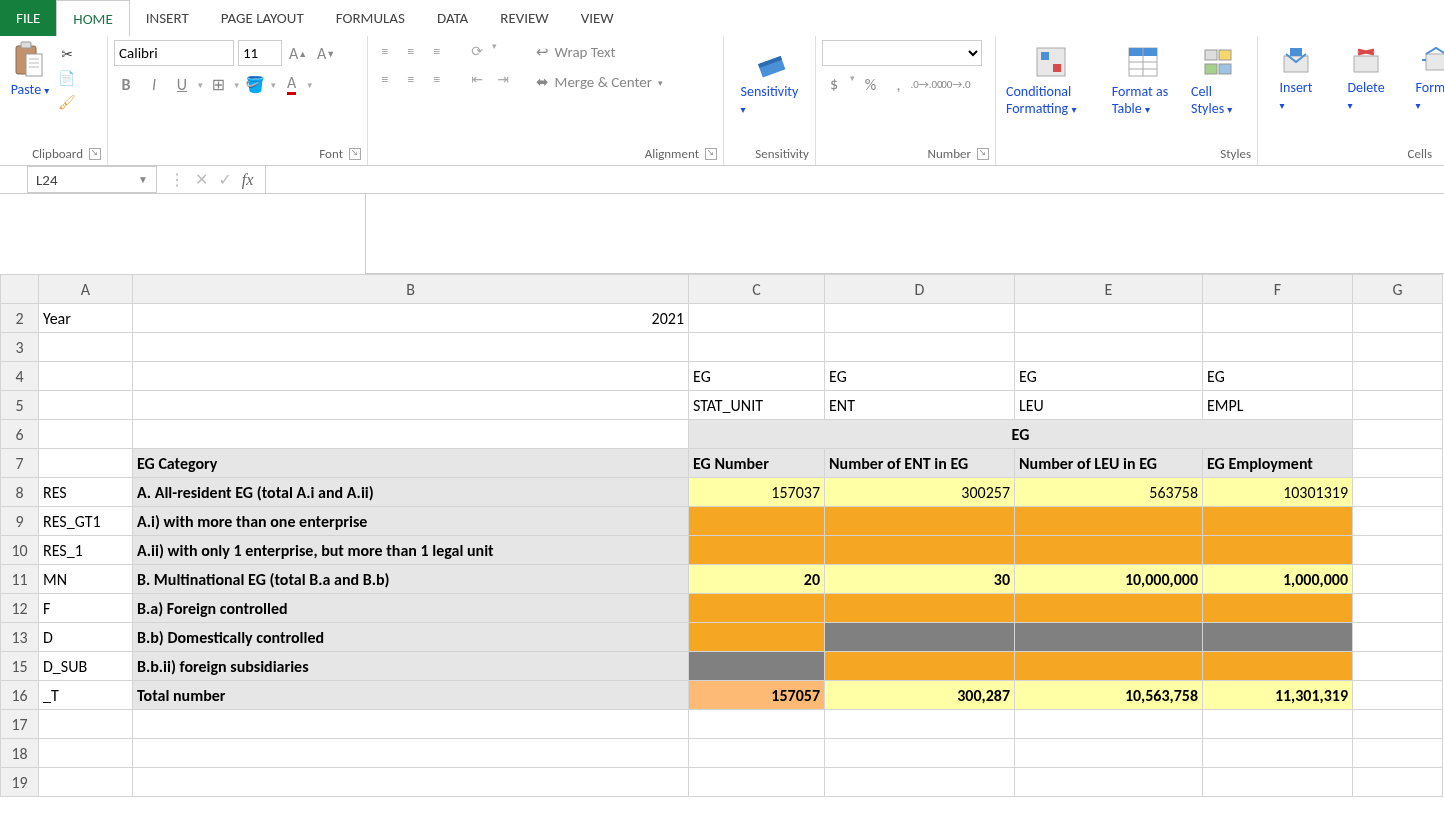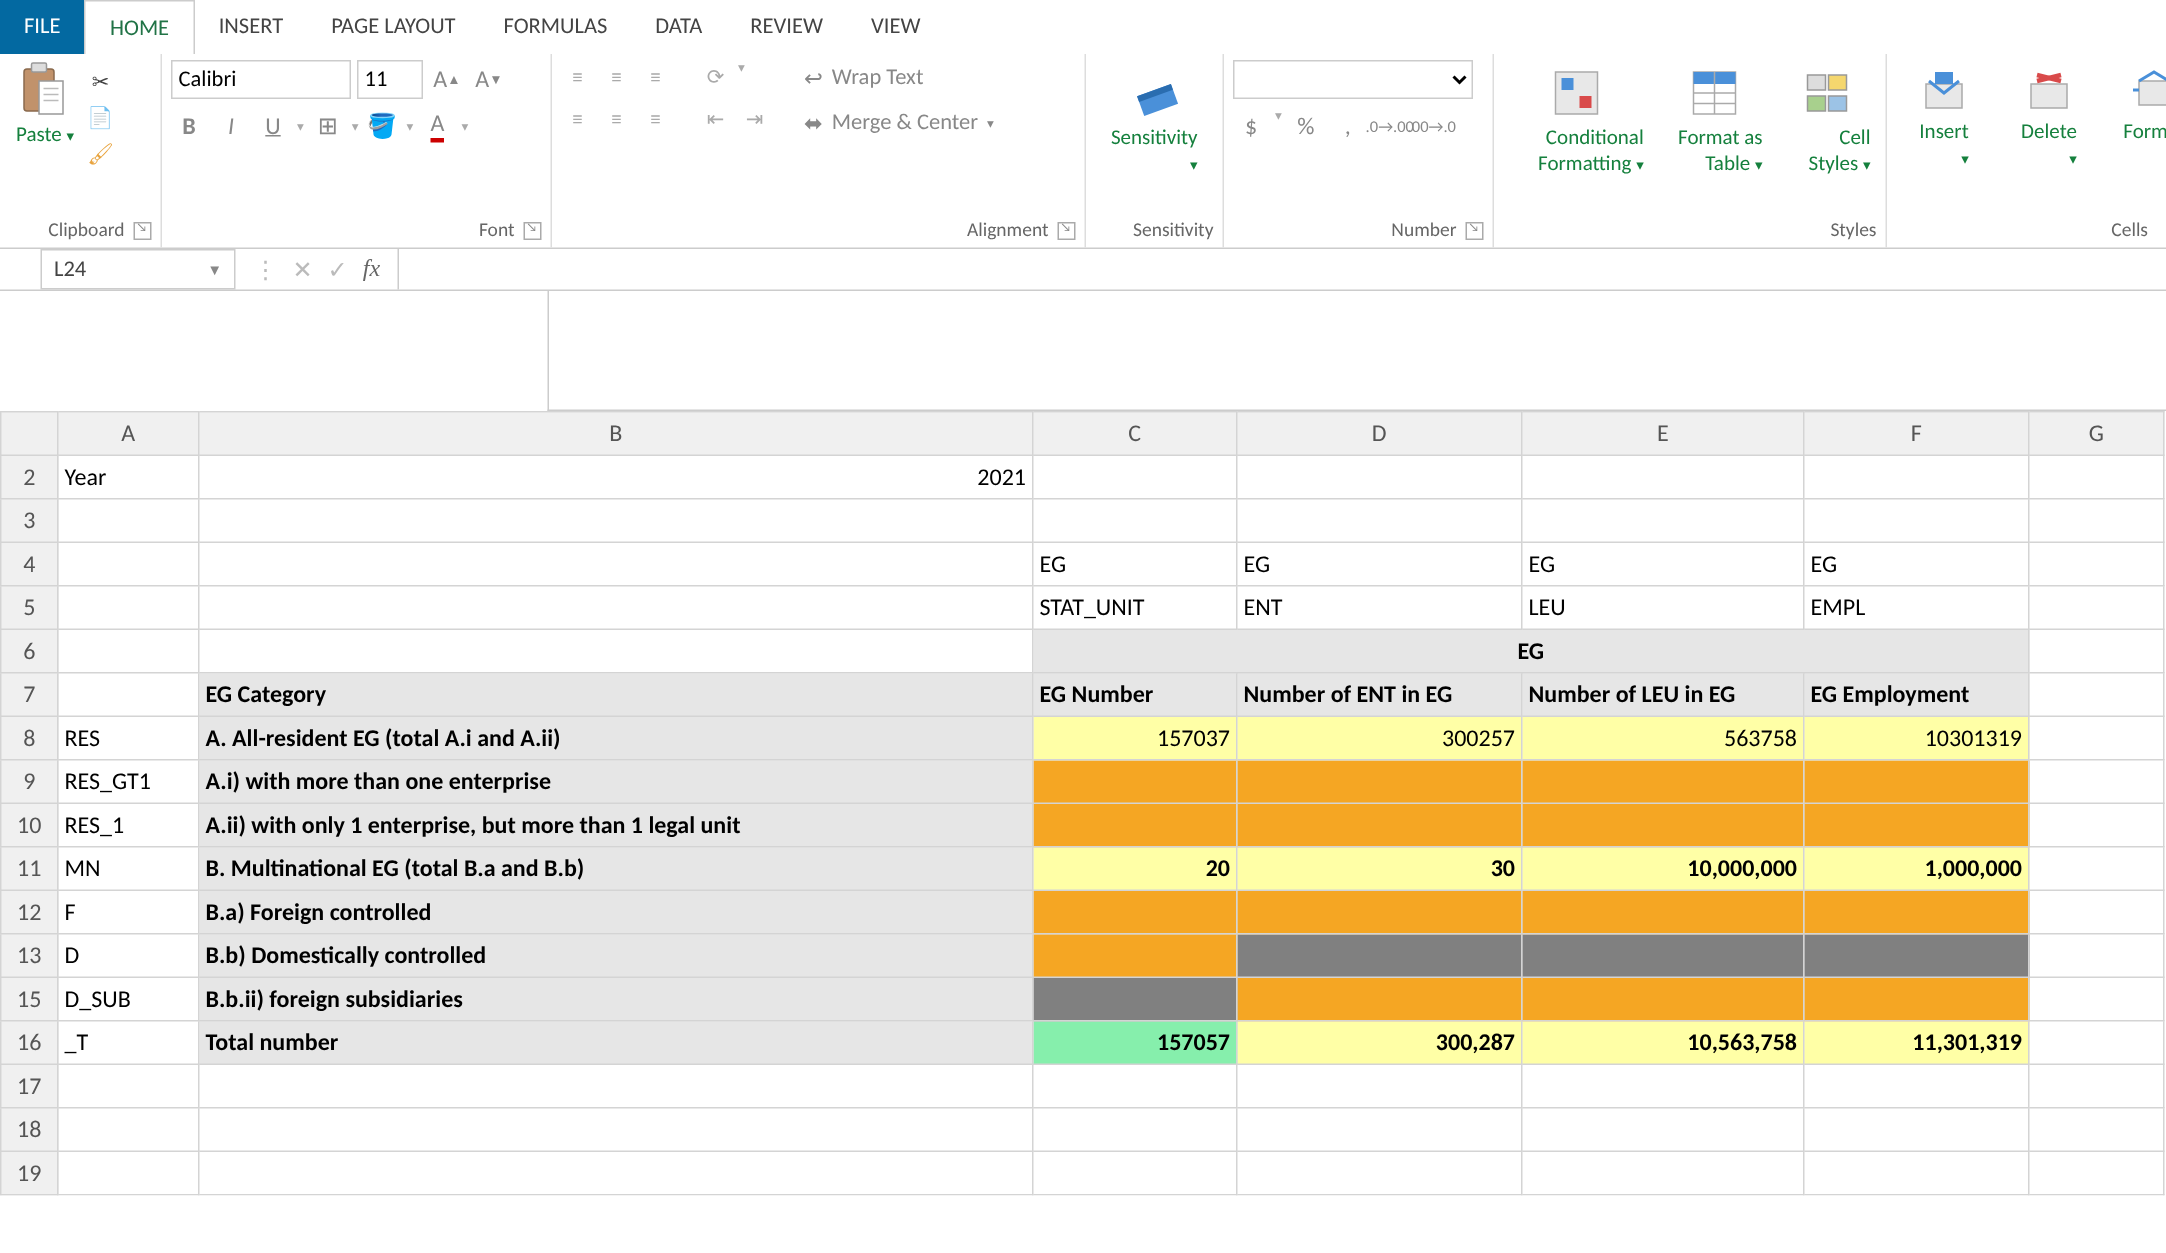--- a/index.html
+++ b/index.html
@@ -1,21 +1,21 @@
 <!DOCTYPE html>
 <html><head>
 <meta charset="utf-8">
 <style>
   * { box-sizing: border-box; margin: 0; padding: 0; font-family: 'Segoe UI', 'Calibri', sans-serif; }
   body { background: #fff; font-size: 14px; color: #444; overflow: hidden; width: 1444px; height: 835px; }
   
   
   .tabbar { display: flex; height: 36px; background: #fff; align-items: stretch; }
   .tab { padding: 8px 16px; font-size: 15px; cursor: pointer; display: flex; align-items: center; }
-  .tab.file { background: #0369a1; color: #fff; font-weight: 400; }
+  .tab.file { background: #15803d; color: #fff; font-weight: 400; }
   .tab.active { border: 1px solid #ccc; border-bottom: none; color: #217346; background: #fff; position: relative; z-index: 2; }
   .tab:not(.file):not(.active) { color: #444; }
   
   
   .ribbon { display: flex; height: 130px; border-bottom: 1px solid #ccc; background: #fff; }
   .rgroup { border-right: 1px solid #ddd; display: flex; flex-direction: column; padding: 4px 6px 2px 6px; }
   .rgroup-body { flex: 1; display: flex; align-items: flex-start; gap: 4px; }
   .rgroup-label { text-align: center; font-size: 13px; color: #666; padding: 2px 0; display: flex; justify-content: flex-end; align-items: center; gap: 6px; }
   .dialog-launcher { width: 12px; height: 12px; border: 1px solid #aaa; position: relative; cursor: pointer; }
   .dialog-launcher::after { content: "↘"; font-size: 8px; position: absolute; top: -2px; left: 1px; color: #888; }
@@ -44,21 +44,21 @@
   
   .sens-body { display:flex; flex-direction:column; align-items:center; gap:4px; padding:4px 8px; }
   
   
   .num-body { display:flex; flex-direction:column; gap:6px; }
   .num-select { width:160px; height:26px; border:1px solid #ccc; background:#fff; }
   
   
   .styles-body { display:flex; gap:8px; }
   .bigbtn { display:flex; flex-direction:column; align-items:center; gap:4px; padding:4px 4px; cursor:pointer; min-width:64px; }
-  .bigbtn-label { font-size:14px; color:#15803d; text-align:right; line-height:1.2; }
+  .bigbtn-label { font-size:14px; color:#1d4ed8; text-align:left; line-height:1.2; }
   
   
   .cells-body { display:flex; gap:6px; }
   
   
   .formulabar { display:flex; height:28px; border-bottom:1px solid #ccc; align-items:stretch;padding-left:27px; }
   .namebox { width:130px; border:1px solid #ccc; display:flex; align-items:center; padding:0 8px; font-size:15px; justify-content:space-between; }
   .namebox .dd { font-size:10px; color:#888; }
   .fx-icons { display:flex; align-items:center; gap:10px; padding:0 12px; }
   .fx-icons span { color:#bbb; font-size:16px; cursor:pointer; }
@@ -81,21 +81,21 @@
   .colF { width:150px; }
   .colG { width:90px; }
   
   td { text-align:left; color:#000; vertical-align:middle; }
   td.r { text-align:right; }
   td.b { font-weight:700; }
   td.hdr { background:#e6e6e6; font-weight:700; border:1px solid #808080; }
   td.yellow { background:#ffffa6; border:1px solid #808080; }
   td.orange { background:#f5a623; border:1px solid #808080; }
   td.darkgray { background:#808080; border:1px solid #606060; }
-  td.darkorange { background:#86efac; border:1px solid #808080; }
+  td.darkorange { background:#fdba74; border:1px solid #808080; }
   td.merged-hdr { background:#e6e6e6; text-align:center; font-weight:700; border:1px solid #808080; }
   td.catcell { background:#e6e6e6; font-weight:700; border:1px solid #808080; }
 </style>
 </head>
 <body>
 
 <div class="tabbar">
   <div class="tab file">FILE</div>
   <div class="tab active">HOME</div>
   <div class="tab">INSERT</div>

